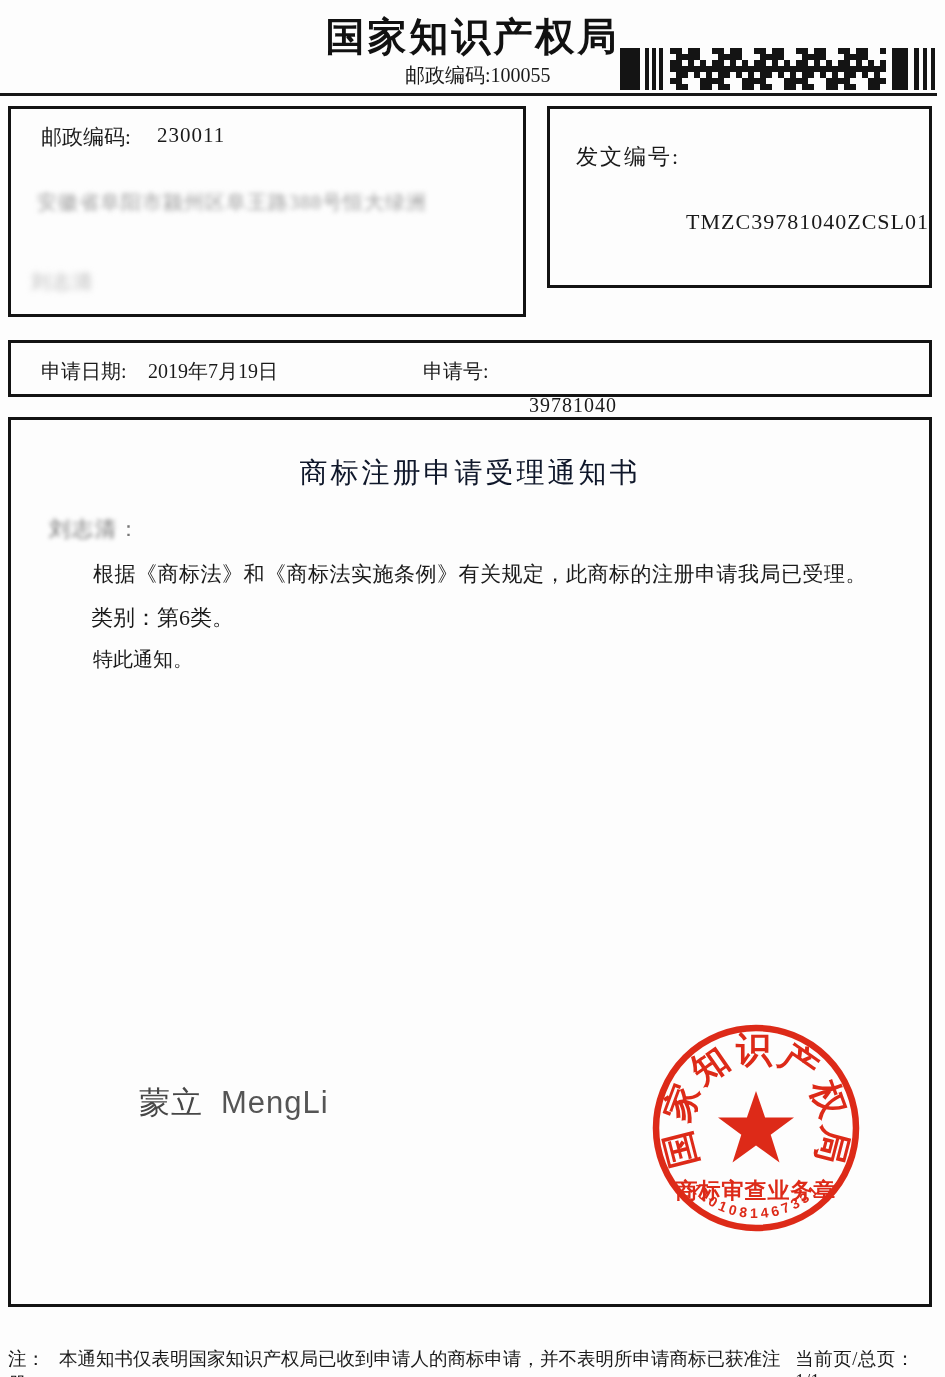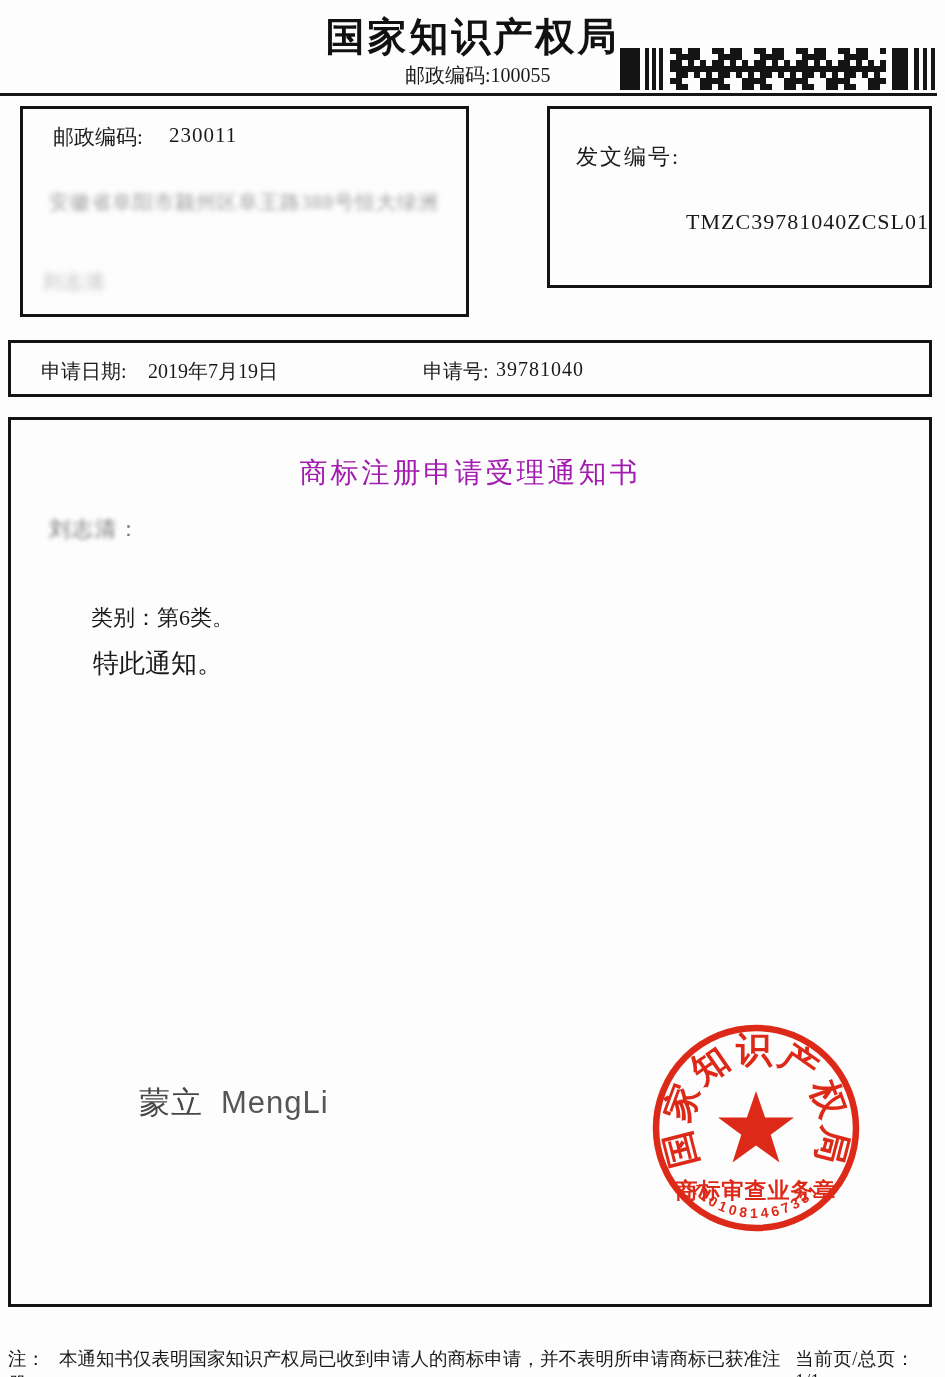--- a/index.html
+++ b/index.html
@@ -13,21 +13,21 @@
   .doc-title {
     top:10px; left:0; width:100%; text-align:center;
     font-size:39px; font-weight:bold; letter-spacing:3px; color:#111;
   }
   .hdr-address { top:62px; left:8px; font-size:20px; }
   .hdr-postal  { top:62px; left:405px; font-size:20px; }
   .barcode { top:48px; left:620px; }
   .hdr-rule { top:93px; left:0; width:937px; height:3px; background:#161616; }
 
   .box { border:3px solid #131313; background:transparent; }
-  .recipient-box { top:106px; left:20px;  width:449px; height:211px; }
+  .recipient-box { top:106px; left:8px;  width:518px; height:211px; }
   .docno-box     { top:106px; left:547px; width:385px; height:182px; }
   .meta-bar      { top:340px; left:8px;  width:924px; height:57px; }
   .main-box      { top:417px; left:8px;  width:924px; height:890px; }
 
   .rb-postal-label { top:14px; left:30px; font-size:21px; }
   .rb-postal-value { top:14px; left:146px; font-size:21px; letter-spacing:1px; }
   .rb-addr {
     top:80px; left:26px; width:460px; font-size:20px; color:#9b9b9b;
     filter:blur(2.6px); letter-spacing:1px; white-space:nowrap; overflow:hidden;
   }
@@ -35,32 +35,32 @@
     top:160px; left:20px; font-size:19px; color:#b3b3b3; filter:blur(3px);
     letter-spacing:2px;
   }
   .db-label { top:33px; left:26px; font-size:22px; letter-spacing:2px; }
   .db-value { top:100px; left:0; width:100%; text-align:right; font-size:22px; letter-spacing:1px; }
 
   .mb-row { top:15px; left:0; width:100%; font-size:20px; }
   .mb-date-label { position:absolute; left:30px; }
   .mb-date-value { position:absolute; left:137px; }
   .mb-appno-label{ position:absolute; left:412px; }
-  .mb-appno-value{ position:absolute; left:485px; letter-spacing:1px; }
+  .mb-appno-value{ position:absolute; left:518px; letter-spacing:1px;margin-top:36px; }
 
   .notice-title {
     top:34px; left:0; width:100%; text-align:center;
-    font-size:28px; letter-spacing:3px; color:#a21caf;
+    font-size:28px; letter-spacing:3px; color:#0f172a;
   }
   .salutation { top:95px; left:38px; font-size:21px; }
   .salutation .nm { color:#6d6d6d; filter:blur(2.2px); letter-spacing:2px; }
   .salutation .cl { color:#777; }
   .body-p1 { top:140px; left:82px; width:800px; font-size:21px; letter-spacing:0.5px; }
   .body-p2 { top:183px; left:80px; font-size:22px;text-align:right; }
-  .body-p3 { top:226px; left:82px; font-size:26px; }
+  .body-p3 { top:226px; left:82px; font-size:20px; }
 
   .trademark {
     top:662px; left:128px; font-size:31px; color:#474747;
     font-family:"Liberation Sans","DejaVu Sans",sans-serif; letter-spacing:1px;
   }
   .trademark .en { margin-left:18px; color:#555; }
 
   .seal-svg { top:600px; left:637px; }
 
   .agency { top:1313px; left:6px; font-size:19px; letter-spacing:1px; }
@@ -277,20 +277,21 @@
     </div>
   </div>
 
   <div class="abs box main-box">
     <div class="abs notice-title">商标注册申请受理通知书</div>
 
     <div class="abs salutation">
       <span class="nm">刘志清</span><span class="cl">：</span>
     </div>
 
+    <div class="abs body-p1">根据《商标法》和《商标法实施条例》有关规定，此商标的注册申请我局已受理。</div>
     <div class="abs body-p2">类别：第6类。</div>
     <div class="abs body-p3">特此通知。</div>
 
     <div class="abs trademark">
       <span class="cn">蒙立</span><span class="en">MengLi</span>
     </div>
 
     <div class="abs seal-svg">
       <svg width="216" height="216" viewBox="-108 -108 216 216" xmlns="http://www.w3.org/2000/svg">
         <defs>

